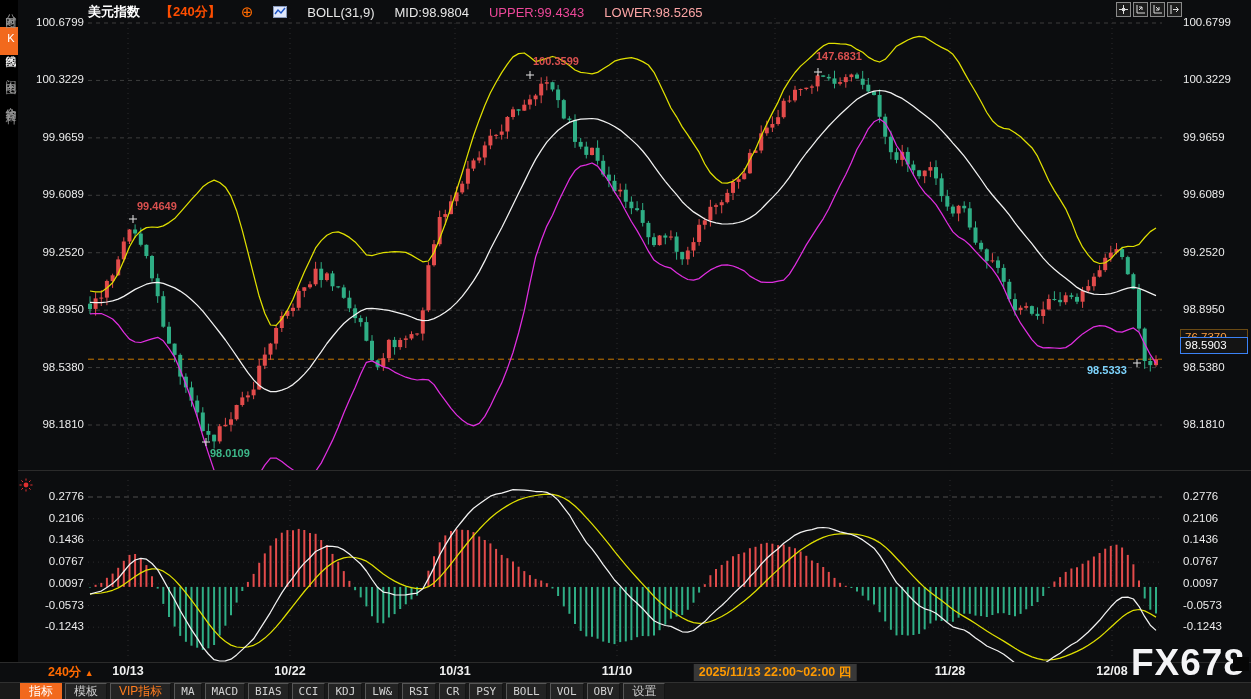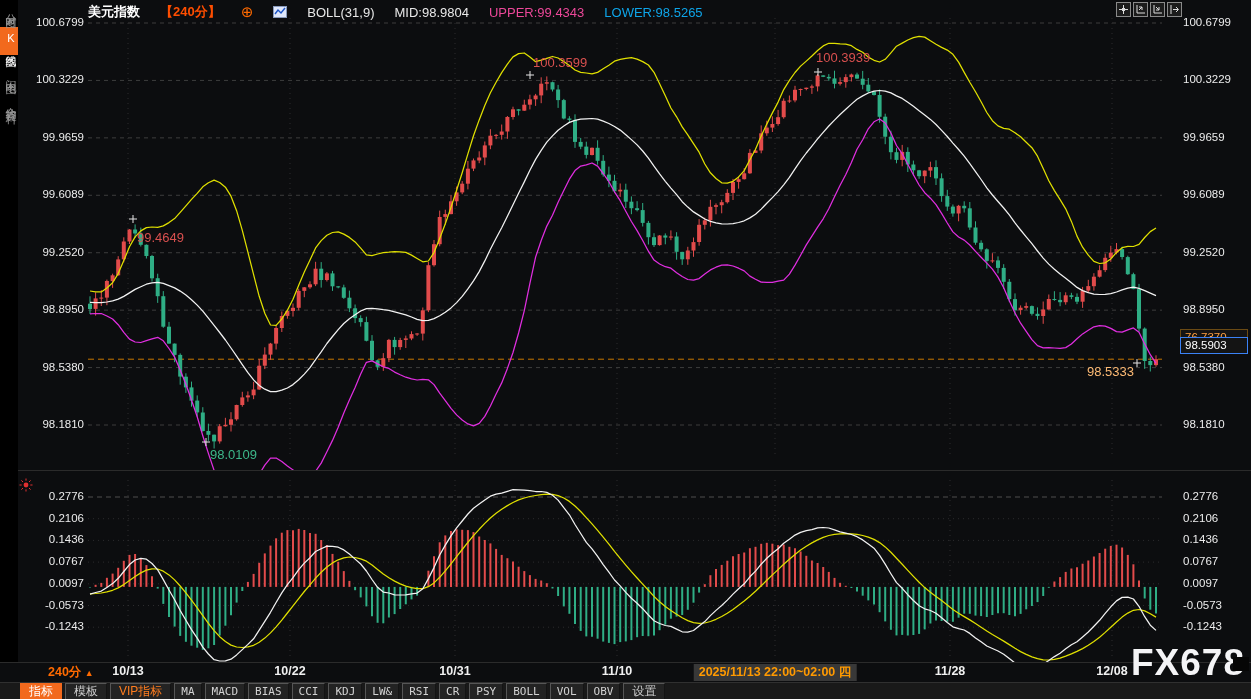--- a/index.html
+++ b/index.html
@@ -16,21 +16,21 @@
   #main-svg{top:0}
   #macd-svg{top:470px}
   .gh{stroke:#3d3d3d;stroke-dasharray:4 4;stroke-width:1}
   .gtop{stroke:#4f4f4f;stroke-dasharray:5 4;stroke-width:1}
   .gv{stroke:#2c2c2e;stroke-dasharray:1 4;stroke-width:1}
   .ln{fill:none;stroke-width:1.25;stroke-linejoin:round}
   
   .main-header{position:absolute;left:88px;top:3px;font-size:13px;display:flex;gap:20px;
                align-items:center;white-space:nowrap;z-index:3}
   .sym{color:#fff;font-weight:700}
-  .c-white{color:#e8e8e8}.c-yellow{color:#ec4899}.c-magenta{color:#0ea5e9}
+  .c-white{color:#e8e8e8}.c-yellow{color:#ec4899}.c-magenta{color:#fca5a5}
   .c-orangered{color:#ff4e00;font-weight:700}
   .plus{color:#ff6a00;font-size:15px;line-height:12px;cursor:pointer}
   .mini-icon{display:inline-flex;cursor:pointer}
   .macd-header{position:absolute;left:88px;top:477px;font-size:12.5px;display:flex;gap:12px;
                white-space:nowrap;z-index:3}
   .burst{position:absolute;left:19px;top:478px;z-index:3}
   
   .win-icons{position:absolute;left:1116px;top:2px;display:flex;gap:2px;z-index:3}
   .wbtn{width:13px;height:13px;border:1px solid #8a8a8a;background:#1c1c1c;display:flex;
         align-items:center;justify-content:center;cursor:pointer}
@@ -40,21 +40,21 @@
   #axis-right{left:1183px;width:66px}
   .axwrap span{position:absolute;font-size:11.5px;color:#ececec;line-height:13px;white-space:nowrap}
   #axis-left span{right:0}
   #axis-right span{left:0}
   
   .price-tag{position:absolute;left:1180px;width:62px;height:15px;font-size:11.5px;line-height:15px;
              padding-left:4px;background:#141414;z-index:4;white-space:nowrap}
   .tag-prev{top:329px;color:#ffa040;border:1px solid #6b4a14}
   .tag-cur{top:337px;color:#fff;border:1px solid #3b82f6}
   
-  .ann{position:absolute;font-size:13px;font-weight:400;white-space:nowrap;z-index:3}
+  .ann{position:absolute;font-size:11px;font-weight:700;white-space:nowrap;z-index:3}
   
   .xaxis-row{position:absolute;left:0;top:663px;width:1251px;height:18px;font-size:12.5px;
              font-weight:700;color:#f0f0f0;z-index:3}
   .period{position:absolute;left:48px;top:1px;color:#ff6a00;cursor:pointer}
   .period .tri{font-size:9px}
   .xtick{position:absolute;top:1px;transform:translateX(-50%);white-space:nowrap}
   .xtick.hl{color:#ff9a00;background:#383838;padding:0 5px}
   
   .watermark{position:absolute;right:6px;top:644px;font-size:37px;font-weight:700;color:#f4f4f6;
              letter-spacing:1px;z-index:5;line-height:38px}
@@ -784,25 +784,25 @@
   <span class="burst">
     <svg width="14" height="14" viewBox="0 0 14 14">
       <circle cx="7" cy="7" r="2.4" fill="#e03030"></circle>
       <g stroke="#e03030" stroke-width="1">
         <path d="M7 0.5v2.2M7 11.3v2.2M0.5 7h2.2M11.3 7h2.2M2.4 2.4l1.6 1.6M10 10l1.6 1.6M11.6 2.4L10 4M4 10l-1.6 1.6"></path>
       </g>
     </svg>
   </span>
 
   <div id="annotations">
-      <div class="ann" style="left: 137px; top: 200px; color: rgb(217, 80, 79); margin-top: 30px;">99.4649</div>
+      <div class="ann" style="left: 137px; top: 200px; color: rgb(217, 80, 79);">99.4649</div>
       <div class="ann" style="left: 533px; top: 55px; color: rgb(217, 80, 79);">100.3599</div>
-      <div class="ann" style="left: 816px; top: 50px; color: rgb(217, 80, 79);">100.3939</div>
+      <div class="ann" style="left: 816px; top: 50px; color: rgb(217, 80, 79);">147.6831</div>
       <div class="ann" style="left: 210px; top: 447px; color: rgb(61, 184, 138);">98.0109</div>
-      <div class="ann" style="left: 1087px; top: 364px; color: #fdba74;">98.5333</div>
+      <div class="ann" style="left: 1087px; top: 364px; color: #7dd3fc;">98.5333</div>
     </div>
 
   <div class="xaxis-row">
     <span class="period">
       <span>240分</span>
       <span class="tri">▲</span>
     </span>
     <span id="xticks"><span class="xtick" style="left: 128px;">10/13</span><span class="xtick" style="left: 290px;">10/22</span><span class="xtick" style="left: 455px;">10/31</span><span class="xtick" style="left: 617px;">11/10</span><span class="xtick hl" style="left: 775px;">2025/11/13 22:00~02:00 四</span><span class="xtick" style="left: 950px;">11/28</span><span class="xtick" style="left: 1112px;">12/08</span></span>
   </div>
 

